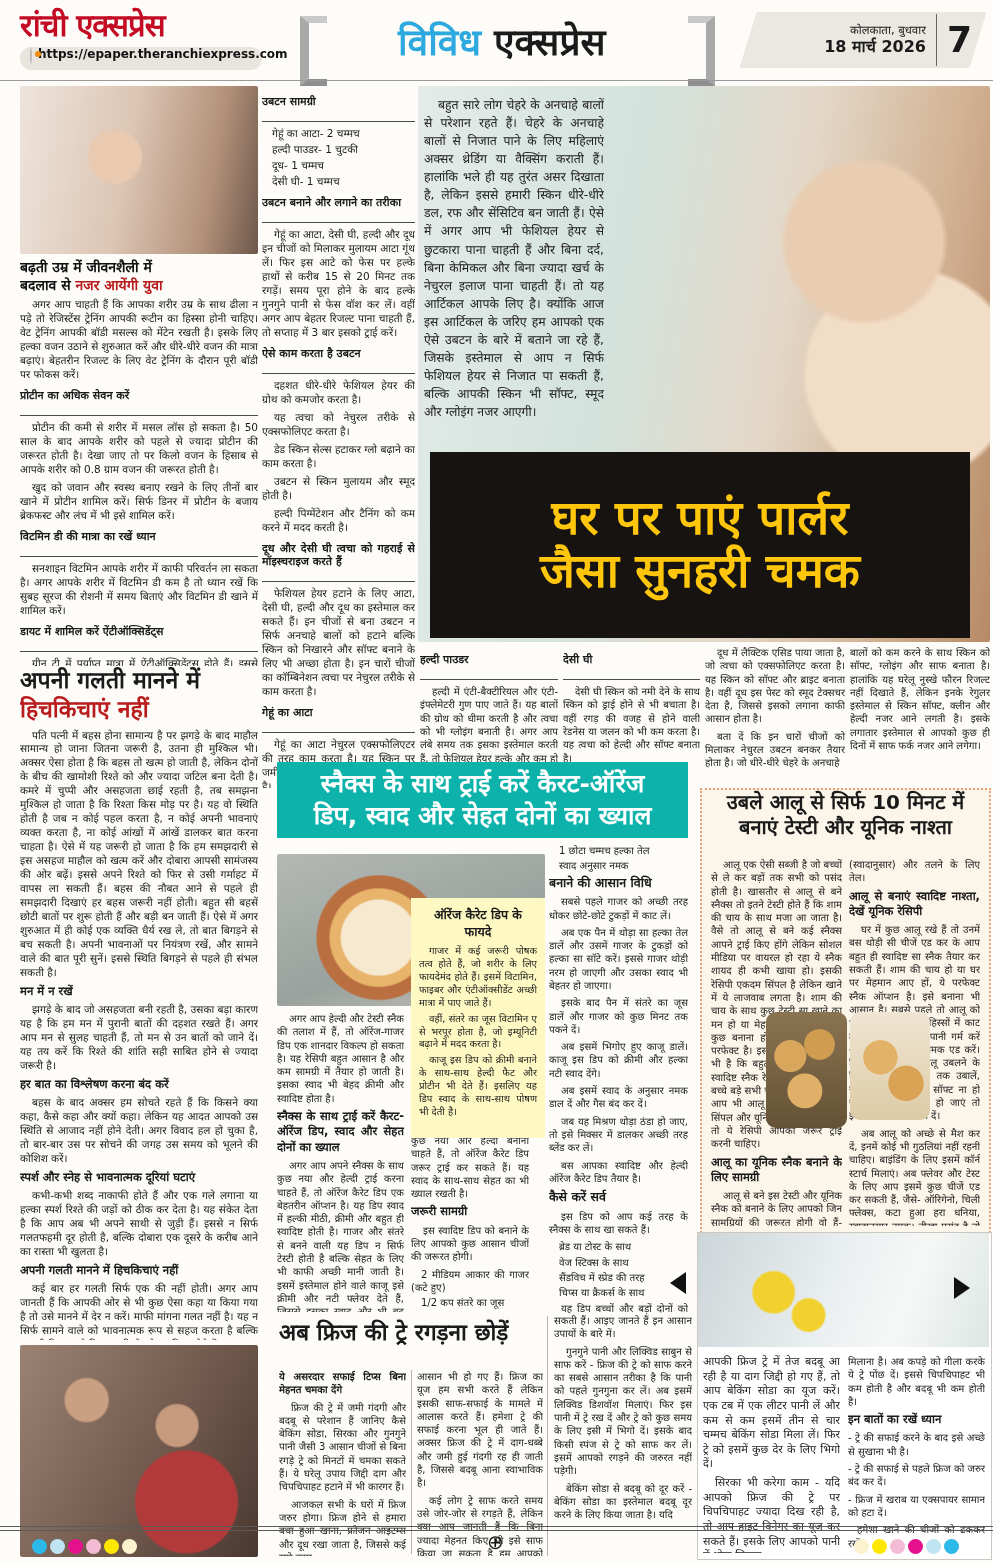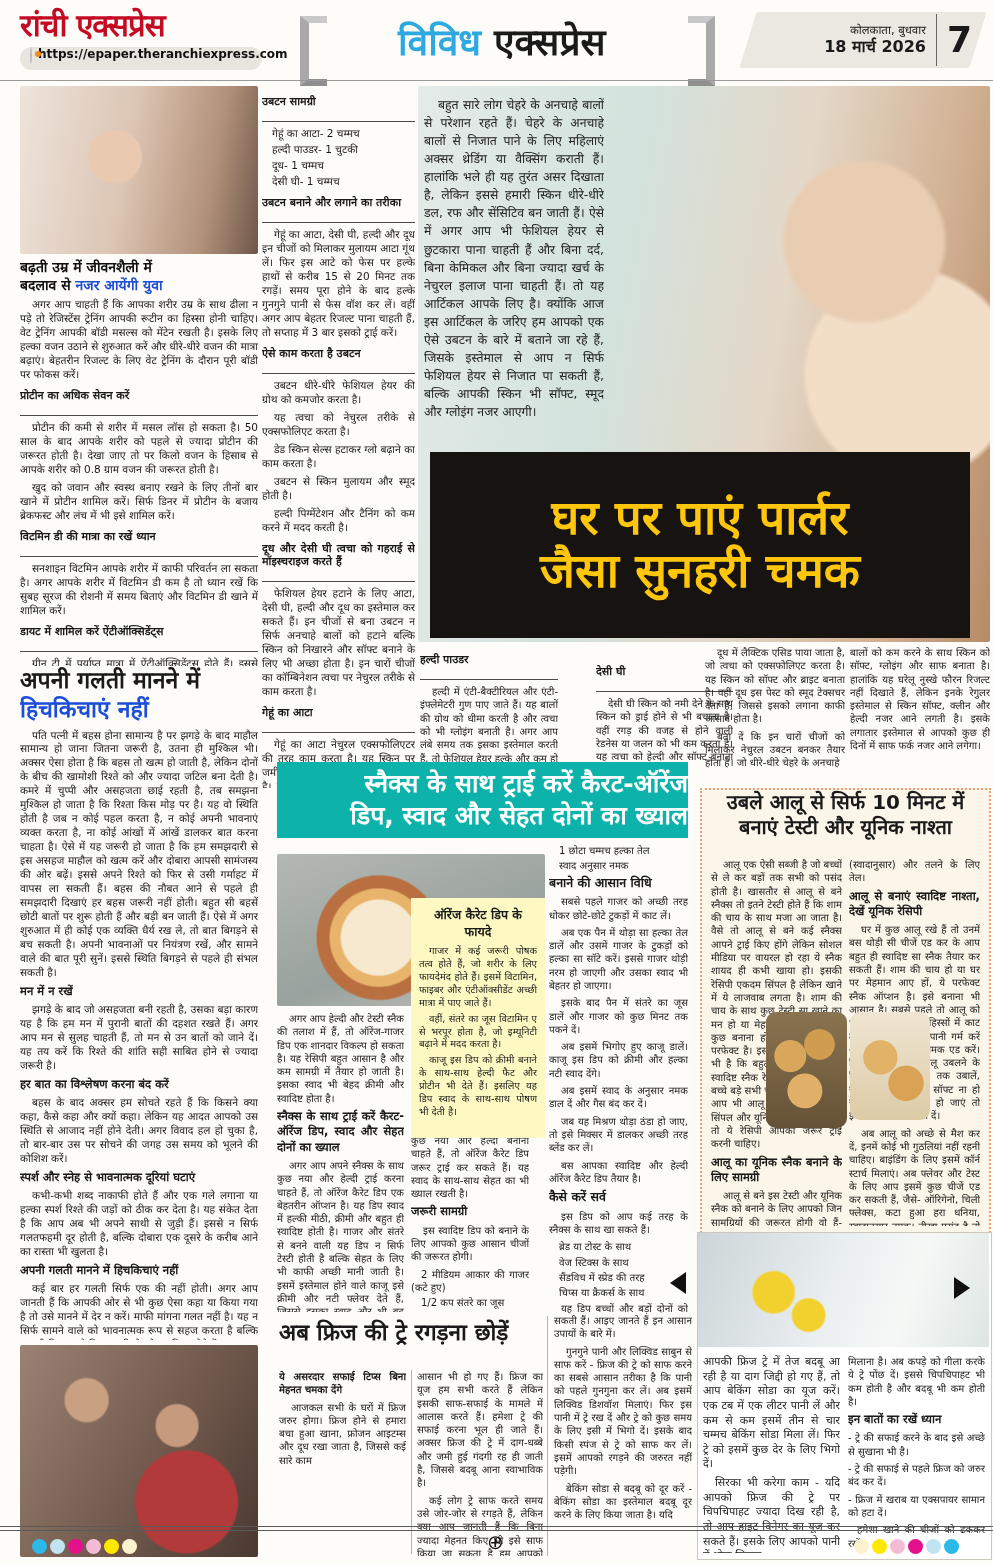--- a/index.html
+++ b/index.html
@@ -7,21 +7,21 @@
         font-family:"DejaVu Sans",sans-serif;color:#1a1a1a;overflow:hidden;}
   .abs{position:absolute;}
   .flow{position:absolute;overflow:hidden;}
   .bodytxt{font-size:10.5px;line-height:1.33;text-align:justify;}
   .bodytxt p{margin:0 0 4px;text-indent:12px;}
   .bodytxt .noind{text-indent:0;}
   .sub{font-weight:bold;font-size:11px;line-height:1.2;border-bottom:1.5px solid #4a4a4a;
        padding-bottom:13px;margin:7px 0 5px;text-indent:0;}
   .lead{font-weight:bold;font-size:11.5px;margin:3px 0;text-indent:10px;}
   .headline-black{font-weight:800;color:#111;}
-  .red{color:#1d4ed8;}
+  .red{color:#b91c1c;}
   .photo{position:absolute;border-radius:2px;}
   .dot{display:inline-block;width:15px;height:15px;border-radius:50%;margin:0 1.5px;vertical-align:middle;}
   .vrule{position:absolute;width:1px;background:#b7b2aa;}
   
   .logo{font-size:31px;font-weight:900;color:#c40b24;letter-spacing:-1px;line-height:1;}
   .urlbar{display:flex;gap:6px;background:#e8e5df;border-radius:12px;
           height:23px;padding:0 10px;}
   .urlbar .globe{width:15px;height:15px;border-radius:50%;background:#fff;border:1px solid #bbb;
                  display:inline-block;position:relative;}
   .urlbar .globe::after{content:"";position:absolute;left:4px;top:3px;width:6px;height:6px;
@@ -140,21 +140,21 @@
     <div>
         <div class="ing-line">गेहूं का आटा- 2 चम्मच</div>
         <div class="ing-line">हल्दी पाउडर- 1 चुटकी</div>
         <div class="ing-line">दूध- 1 चम्मच</div>
         <div class="ing-line">देसी घी- 1 चम्मच</div>
       </div>
     <div class="sub">उबटन बनाने और लगाने का तरीका</div>
     <p>गेहूं का आटा, देसी घी, हल्दी और दूध इन चीजों को मिलाकर मुलायम आटा गूंथ लें। फिर इस आटे को फेस पर हल्के हाथों से करीब 15 से 20 मिनट तक रगड़ें। समय पूरा होने के बाद हल्के गुनगुने पानी से फेस वॉश कर लें। वहीं अगर आप बेहतर रिजल्ट पाना चाहती हैं, तो सप्ताह में 3 बार इसको ट्राई करें।</p>
     <div class="sub">ऐसे काम करता है उबटन</div>
     <div>
-        <p>उबटन धीरे-धीरे फेशियल हेयर की ग्रोथ को कमजोर करता है।</p>
+        <p>दहशत धीरे-धीरे फेशियल हेयर की ग्रोथ को कमजोर करता है।</p>
         <p>यह त्वचा को नेचुरल तरीके से एक्सफोलिएट करता है।</p>
         <p>डेड स्किन सेल्स हटाकर ग्लो बढ़ाने का काम करता है।</p>
         <p>उबटन से स्किन मुलायम और स्मूद होती है।</p>
         <p>हल्दी पिग्मेंटेशन और टैनिंग को कम करने में मदद करती है।</p>
       </div>
     <div class="sub">दूध और देसी घी त्वचा को गहराई से मॉइस्चराइज करते हैं</div>
     <p>फेशियल हेयर हटाने के लिए आटा, देसी घी, हल्दी और दूध का इस्तेमाल कर सकते हैं। इन चीजों से बना उबटन न सिर्फ अनचाहे बालों को हटाने बल्कि स्किन को निखारने और सॉफ्ट बनाने के लिए भी अच्छा होता है। इन चारों चीजों का कॉम्बिनेशन त्वचा पर नेचुरल तरीके से काम करता है।</p>
     <div class="sub">गेहूं का आटा</div>
     <p>गेहूं का आटा नेचुरल एक्सफोलिएटर की तरह काम करता है। यह स्किन पर जमी डेड स्किन और बालों को धीरे हटाता है। जिससे धीरे-धीरे फेशियल हेयर कम नजर आने लगते हैं। इसके अलावा यह स्किन को क्लीन भी करता है।</p>
   </div>
@@ -170,34 +170,34 @@
 
   <div class="blackbox" style="left:430px;top:452px;width:540px;height:186px;">
     <div>घर पर पाएं पार्लर</div>
     <div>जैसा सुनहरी चमक</div>
   </div>
 
   <div class="flow bodytxt" style="left:420px;top:646px;width:138px;height:144px;font-size:10px;">
     <div class="sub">हल्दी पाउडर</div>
     <p>हल्दी में एंटी-बैक्टीरियल और एंटी-इंफ्लेमेटरी गुण पाए जाते हैं। यह बालों की ग्रोथ को धीमा करती है और त्वचा को भी ग्लोइंग बनाती है। अगर आप लंबे समय तक इसका इस्तेमाल करती हैं, तो फेशियल हेयर हल्के और कम हो जाते हैं।</p>
   </div>
-  <div class="flow bodytxt" style="left:596px;top:646px;width:137px;height:144px;font-size:10px;margin-top:12px;">
+  <div class="flow bodytxt" style="left:563px;top:646px;width:137px;height:144px;font-size:10px;">
     <div class="sub">देसी घी</div>
     <p>देसी घी स्किन को नमी देने के साथ स्किन को ड्राई होने से भी बचाता है। वहीं रगड़ की वजह से होने वाली रेडनेस या जलन को भी कम करता है। यह त्वचा को हेल्दी और सॉफ्ट बनाता है।</p>
     <div class="sub">दूध</div>
   </div>
   <div class="flow bodytxt" style="left:705px;top:646px;width:140px;height:144px;font-size:10px;">
     <p>दूध में लैक्टिक एसिड पाया जाता है, जो त्वचा को एक्सफोलिएट करता है। यह स्किन को सॉफ्ट और ब्राइट बनाता है। वहीं दूध इस पेस्ट को स्मूद टेक्सचर देता है, जिससे इसको लगाना काफी आसान होता है।</p>
     <p>बता दें कि इन चारों चीजों को मिलाकर नेचुरल उबटन बनकर तैयार होता है। जो धीरे-धीरे चेहरे के अनचाहे</p>
   </div>
   <div class="flow bodytxt" style="left:850px;top:646px;width:140px;height:144px;font-size:10px;">
     <p class="noind">बालों को कम करने के साथ स्किन को सॉफ्ट, ग्लोइंग और साफ बनाता है। हालांकि यह घरेलू नुस्खे फौरन रिजल्ट नहीं दिखाते हैं, लेकिन इनके रेगुलर इस्तेमाल से स्किन सॉफ्ट, क्लीन और हेल्दी नजर आने लगती है। इसके लगातार इस्तेमाल से आपको कुछ ही दिनों में साफ फर्क नजर आने लगेगा।</p>
   </div>
 
-  <div class="tealbox" style="left:277px;top:762px;width:411px;height:76px;align-items:flex-end;">
+  <div class="tealbox" style="left:277px;top:762px;width:411px;height:76px;">
     <div>स्नैक्स के साथ ट्राई करें कैरट-ऑरेंज</div>
     <div>डिप, स्वाद और सेहत दोनों का ख्याल</div>
   </div>
 
   <div class="abs" style="left:277px;top:854px;width:411px;height:458px;">
     <div class="photo" style="left:0;top:0;width:268px;height:152px;
          background:radial-gradient(circle at 38% 55%,#f6e9cf 0 20%,#e8b46b 21% 26%,#b96f3f 27% 33%,rgba(0,0,0,0) 34%),
                     linear-gradient(160deg,#b4b8b4,#99a29e 60%,#c8c3b9);"></div>
 
     <div class="graybox" style="left:134px;top:44px;width:118px;height:228px;z-index:2;">
@@ -275,20 +275,21 @@
                     radial-gradient(circle at 70% 66%,#d9a254 0 19%,rgba(0,0,0,0) 20%),
                     linear-gradient(#efe5d2,#ddcba6);"></div>
   </div>
 
   <div class="abs" style="left:277px;top:1312px;width:421px;height:250px;">
     <div class="abs fridge-h" style="left:2px;top:8px;width:300px;">अब फ्रिज की ट्रे रगड़ना छोड़ें</div>
     <div class="vrule" style="left:134px;top:58px;height:184px;"></div>
     <div class="vrule" style="left:270px;top:4px;height:240px;"></div>
     <div class="flow bodytxt" style="left:2px;top:58px;width:127px;height:186px;font-size:10px;">
       <p class="noind" style="font-weight:bold;">ये असरदार सफाई टिप्स बिना मेहनत चमका देंगे</p>
+      <p>फ्रिज की ट्रे में जमी गंदगी और बदबू से परेशान हैं जानिए कैसे बेकिंग सोडा, सिरका और गुनगुने पानी जैसी 3 आसान चीजों से बिना रगड़े ट्रे को मिनटों में चमका सकते हैं। ये घरेलू उपाय जिद्दी दाग और चिपचिपाहट हटाने में भी कारगर हैं।</p>
       <p>आजकल सभी के घरों में फ्रिज जरुर होगा। फ्रिज होने से हमारा बचा हुआ खाना, फ्रोजन आइटम्स और दूध रखा जाता है, जिससे कई सारे काम</p>
     </div>
     <div class="flow bodytxt" style="left:140px;top:58px;width:126px;height:186px;font-size:10px;">
       <p class="noind">आसान भी हो गए हैं। फ्रिज का यूज हम सभी करते हैं लेकिन इसकी साफ-सफाई के मामले में आलास करते हैं। हमेशा ट्रे की सफाई करना भूल ही जाते हैं। अक्सर फ्रिज की ट्रे में दाग-धब्बे और जमी हुई गंदगी रह ही जाती है, जिससे बदबू आना स्वाभाविक है।</p>
       <p>कई लोग ट्रे साफ करते समय उसे जोर-जोर से रगड़ते हैं, लेकिन क्या आप जानती हैं कि बिना ज्यादा मेहनत किए भी इसे साफ किया जा सकता है हम आपको कुछ सरल और असरदार तरीके बता रहे हैं, जिनकी मदद से आप</p>
     </div>
     <div class="flow bodytxt" style="left:277px;top:2px;width:138px;height:246px;font-size:10px;">
       <p class="noind">सकती हैं। आइए जानते हैं इन आसान उपायों के बारे में।</p>
       <p>गुनगुने पानी और लिक्विड साबुन से साफ करें - फ्रिज की ट्रे को साफ करने का सबसे आसान तरीका है कि पानी को पहले गुनगुना कर लें। अब इसमें लिक्विड डिशवॉश मिलाएं। फिर इस पानी में ट्रे रख दें और ट्रे को कुछ समय के लिए इसी में भिगो दें। इसके बाद किसी स्पंज से ट्रे को साफ कर लें। इसमें आपको रगड़ने की जरुरत नहीं पड़ेगी।</p>
       <p>बेकिंग सोडा से बदबू को दूर करें - बेकिंग सोडा का इस्तेमाल बदबू दूर करने के लिए किया जाता है। यदि</p>

